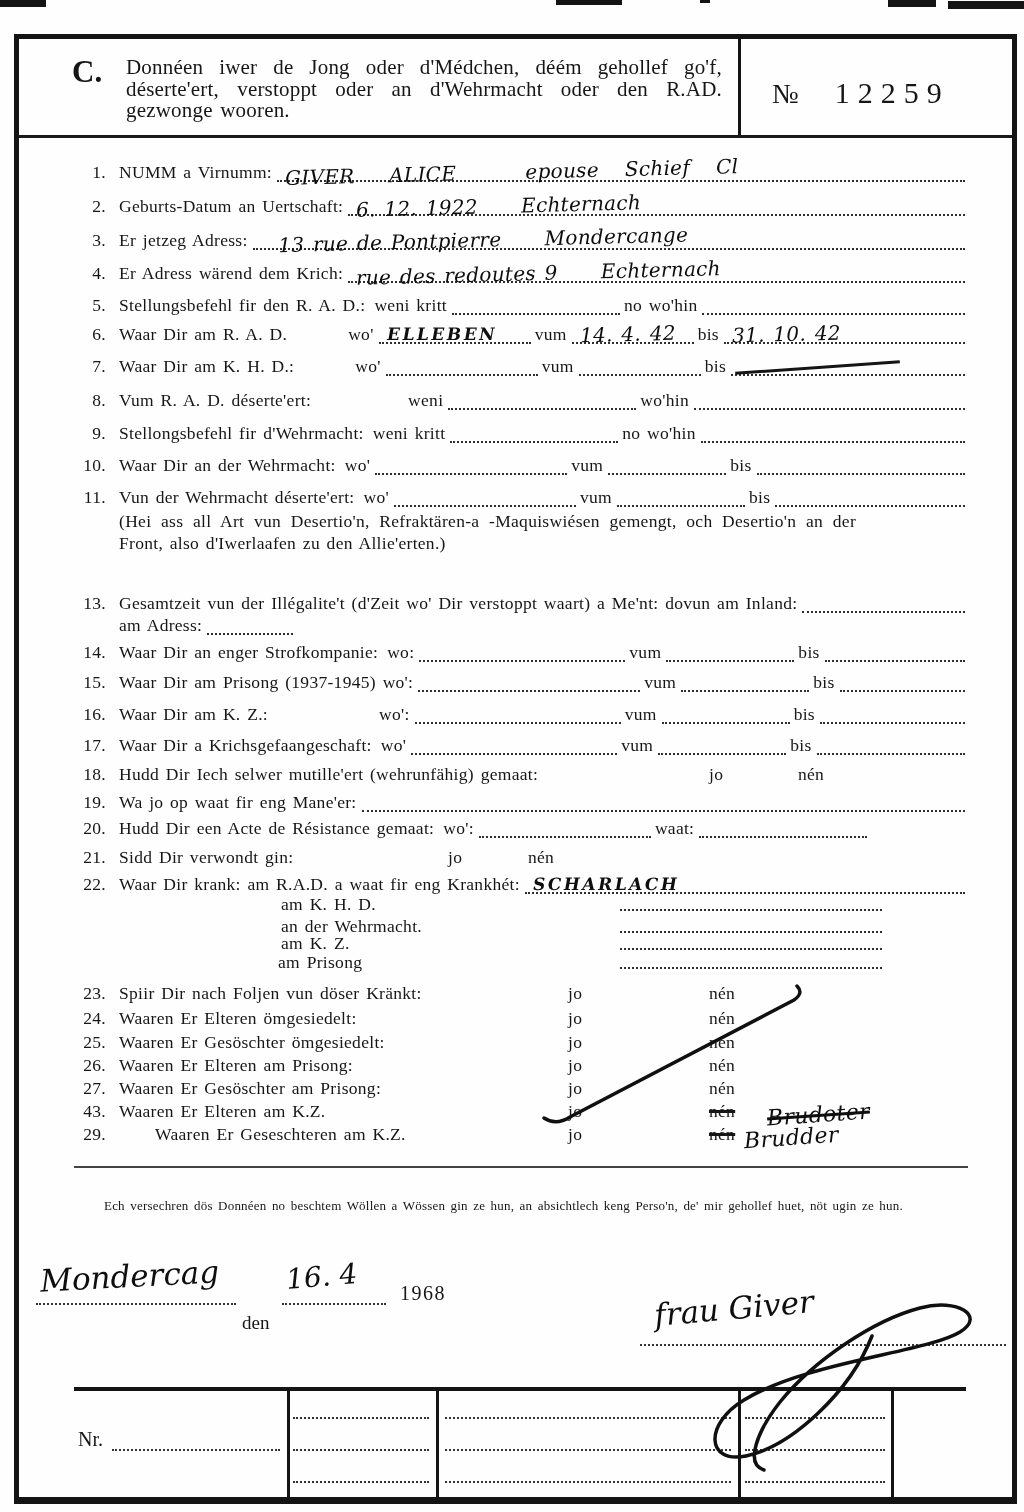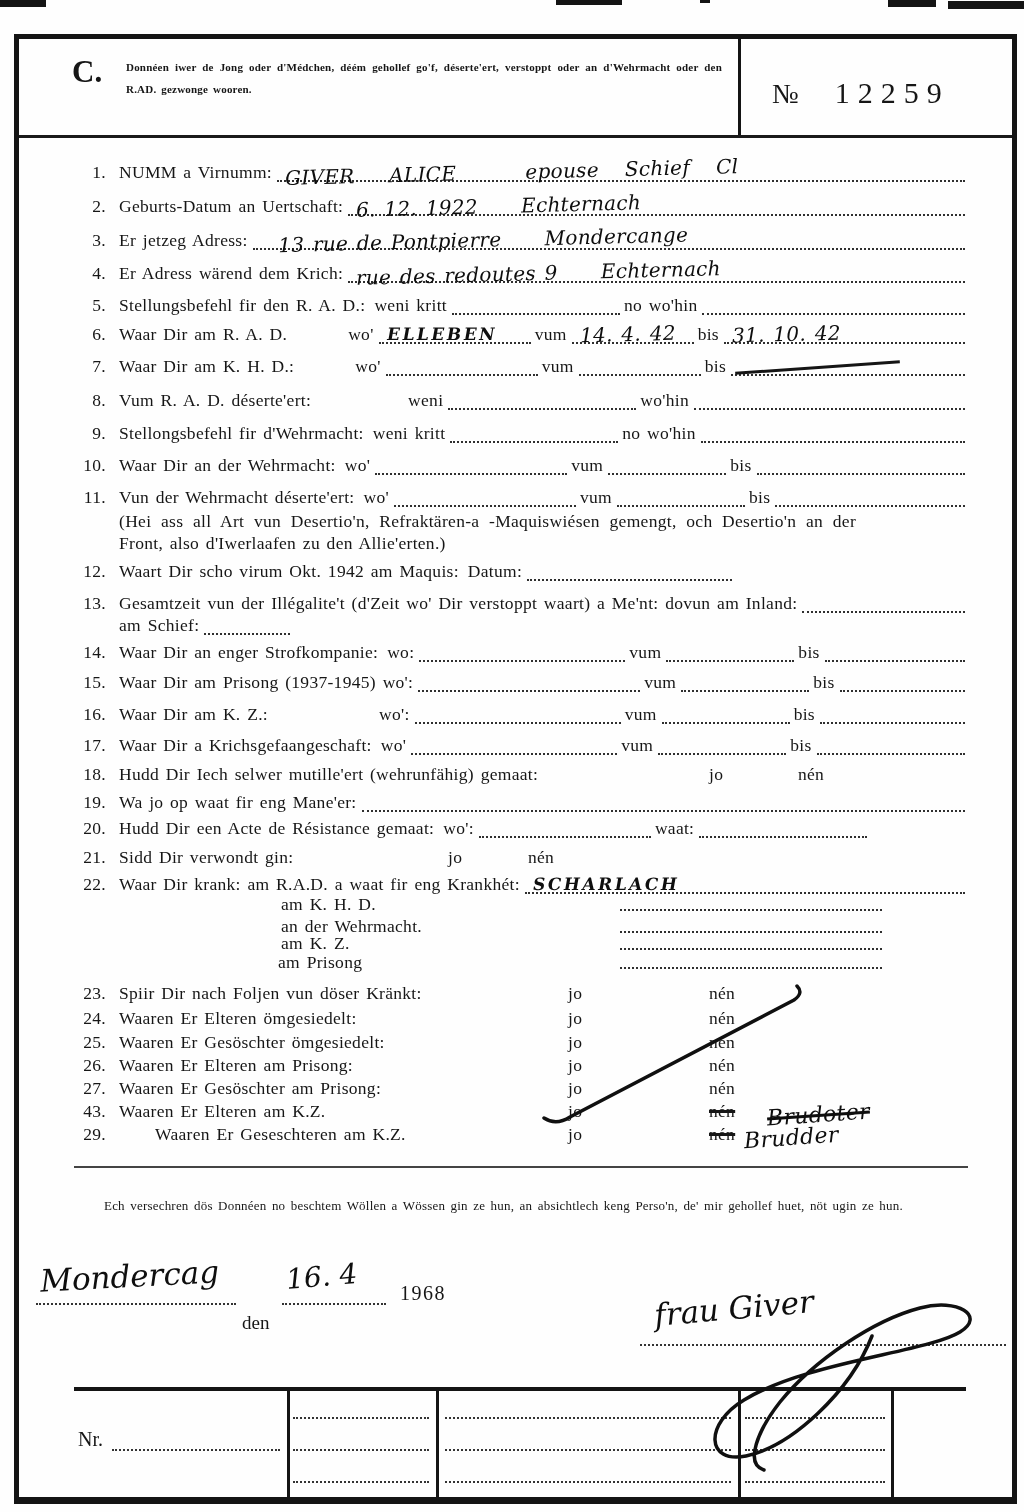--- a/index.html
+++ b/index.html
@@ -3,21 +3,21 @@
 <meta charset="utf-8">
 <style>
   html,body{margin:0;padding:0;background:#888;}
   .page{position:relative;width:1024px;height:1512px;background:#fefefe;
         font-family:"Liberation Serif",serif;color:#161616;overflow:hidden;margin:0 auto;}
   .art{position:absolute;background:#141414;}
   .frame{position:absolute;left:14px;top:34px;width:1003px;height:1470px;
          border:5px solid #141414;border-bottom-width:7px;box-sizing:border-box;}
   
   .hdr-letter{position:absolute;left:72px;top:54px;font-size:31px;font-weight:700;}
-  .hdr-text{position:absolute;left:126px;top:57px;width:596px;font-size:11px;font-weight:700;
+  .hdr-text{position:absolute;left:126px;top:57px;width:596px;font-size:21px;font-weight:400;
             line-height:21.5px;text-align:justify;letter-spacing:.2px;word-spacing:2px;}
   .hdr-vdiv{position:absolute;left:738px;top:39px;width:3px;height:97px;background:#141414;}
   .hdr-no{position:absolute;left:772px;top:76px;font-size:28px;white-space:nowrap;}
   .hdr-no .noval{margin-left:36px;letter-spacing:8px;font-size:30px;}
   .hdr-rule{position:absolute;left:19px;top:135px;width:993px;height:3px;background:#1a1a1a;}
   
   #form-rows{position:absolute;left:0;top:0;width:1024px;height:1512px;}
   .frow{position:absolute;left:72px;width:893px;height:24px;display:flex;align-items:flex-end;
         font-size:17.5px;line-height:20px;letter-spacing:.3px;word-spacing:2px;}
   .num{width:34px;text-align:right;padding-right:9px;flex:none;}
@@ -186,34 +186,28 @@
         <span class="dots grow"></span>
       </div>
       <div class="frow" style="top: 507px;">
         <span class="sp" style="width: 43px;"></span>
         <span class="lbl wide">(Hei ass all Art vun Desertio'n, Refraktären-a -Maquiswiésen gemengt, och Desertio'n an der</span>
       </div>
       <div class="frow" style="top: 529px;">
         <span class="sp" style="width: 43px;"></span>
         <span class="lbl">Front, also d'Iwerlaafen zu den Allie'erten.)</span>
       </div>
-      <div class="frow" style="top: 557px;">
-        <span class="num">12.</span>
-        <span class="lbl">Waart Dir scho virum Okt. 1942 am Maquis:</span>
-        <span class="lbl">Datum:</span>
-        <span class="dots" style="width: 205px;"></span>
-      </div>
       <div class="frow" style="top: 589px;">
         <span class="num">13.</span>
         <span class="lbl">Gesamtzeit vun der Illégalite't (d'Zeit wo' Dir verstoppt waart) a Me'nt: dovun am Inland:</span>
         <span class="dots grow"></span>
       </div>
       <div class="frow" style="top: 611px;">
         <span class="sp" style="width: 43px;"></span>
-        <span class="lbl">am Schief:</span>
+        <span class="lbl">am Adress:</span>
         <span class="dots" style="width: 86px;"></span>
       </div>
       <div class="frow" style="top: 638px;">
         <span class="num">14.</span>
         <span class="lbl">Waar Dir an enger Strofkompanie:</span>
         <span class="lbl">wo:</span>
         <span class="dots" style="width: 206px;"></span>
         <span class="lbl">vum</span>
         <span class="dots" style="width: 128px;"></span>
         <span class="lbl">bis</span>

